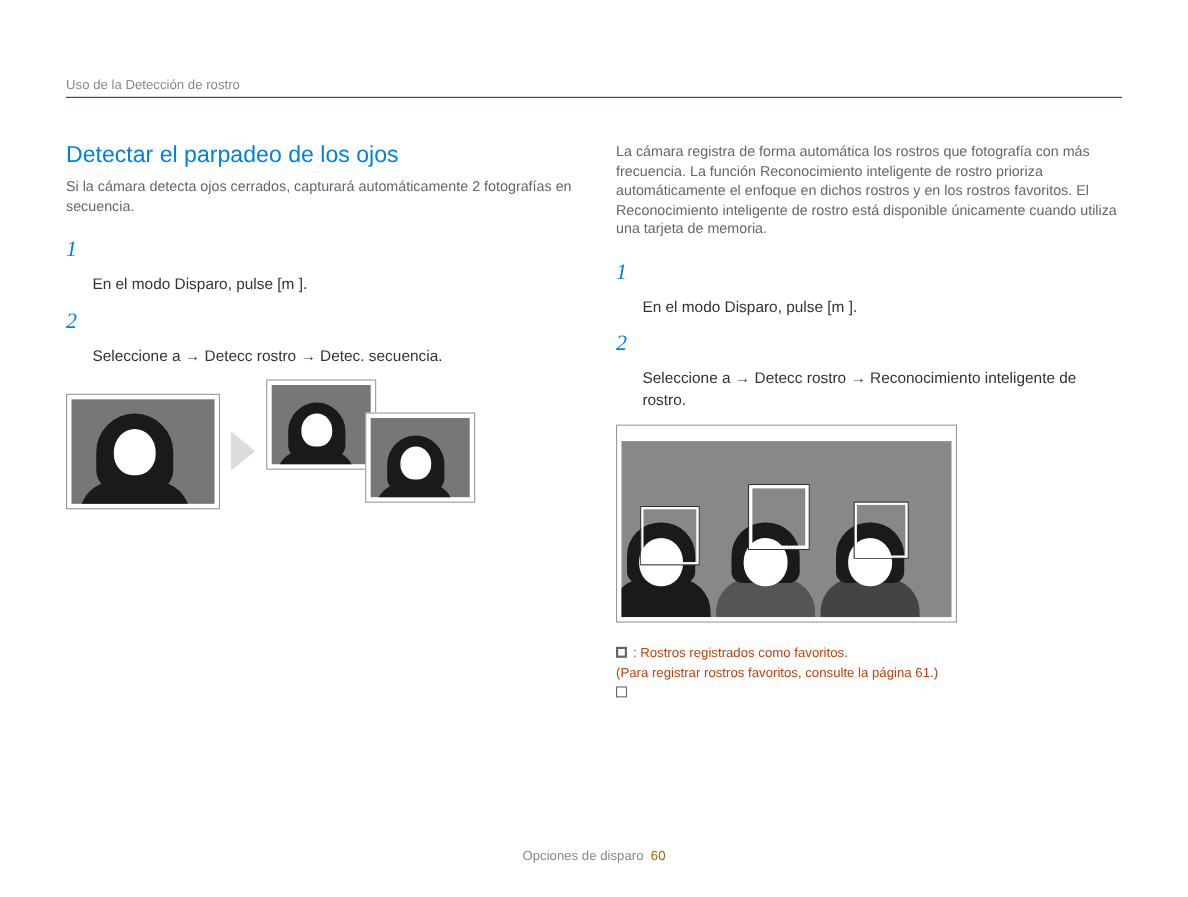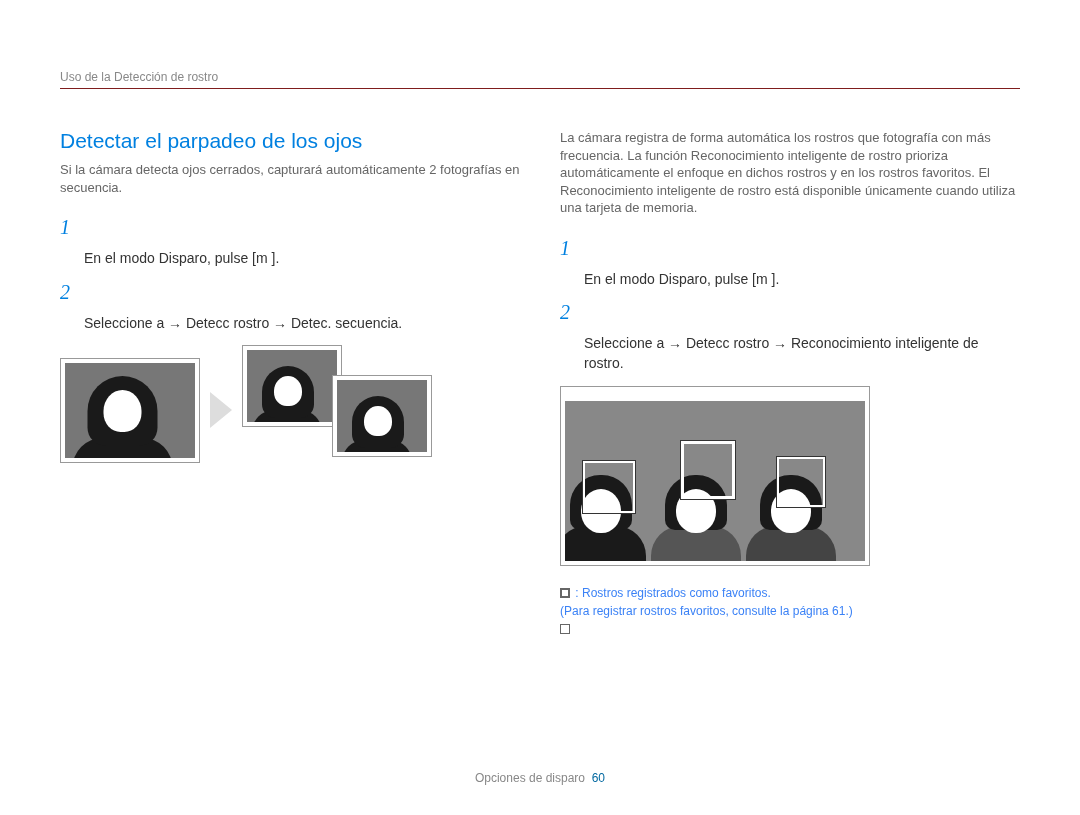--- a/index.html
+++ b/index.html
@@ -184,21 +184,21 @@
     .detect-box {
       position: absolute;
       border: 2px solid #fff;
       box-shadow: 0 0 0 1px #333;
     }
     .db1 { width: 52px; height: 52px; left: 18px; top: 60px; }
     .db2 { width: 54px; height: 58px; left: 116px; top: 40px; border-width: 3px; }
     .db3 { width: 48px; height: 50px; left: 212px; top: 56px; }
     .legend {
       font-size: 12px;
-      color: #3b82f6;
+      color: #c2410c;
       line-height: 1.5;
       margin-top: 18px;
     }
     .legend-icon {
       display: inline-block;
       width: 10px;
       height: 10px;
       border: 1.5px solid #666;
       vertical-align: -1px;
       margin-right: 2px;
@@ -207,21 +207,21 @@
     .footer {
       position: absolute;
       bottom: 30px;
       left: 0;
       right: 0;
       text-align: center;
       font-size: 12px;
       color: #888;
     }
     .footer .pn {
-      color: #0369a1;
+      color: #a16207;
     }
   </style>
 </head>
 <body>
 
 <div class="page">
   <div class="breadcrumb">Uso de la Detección de rostro</div>
 
   <div class="columns">
 

